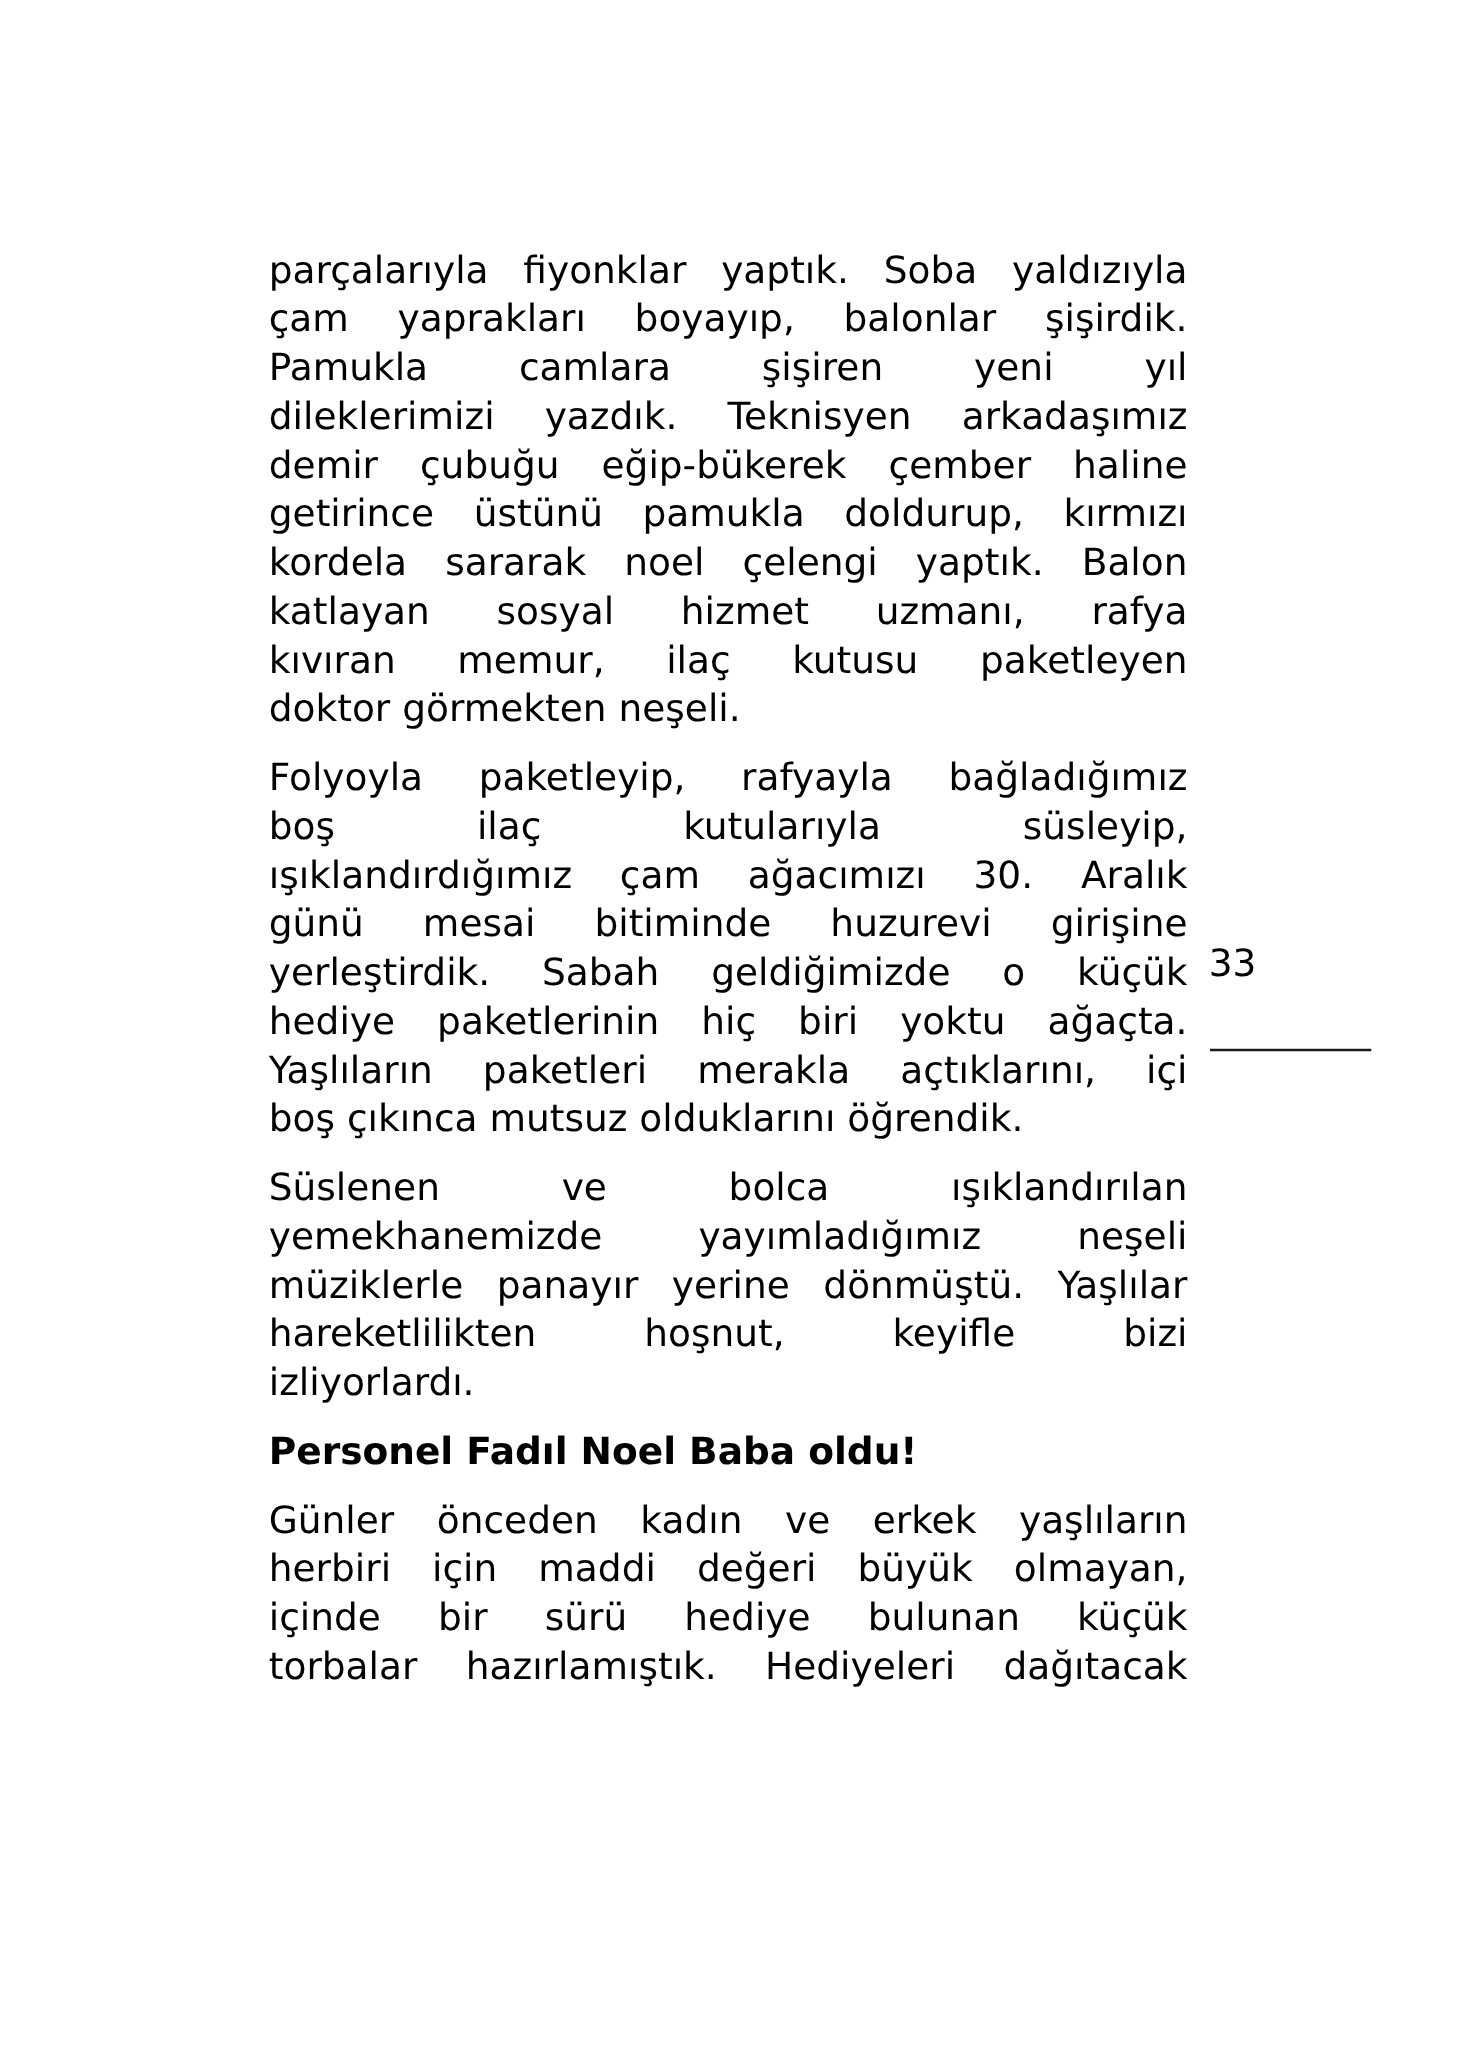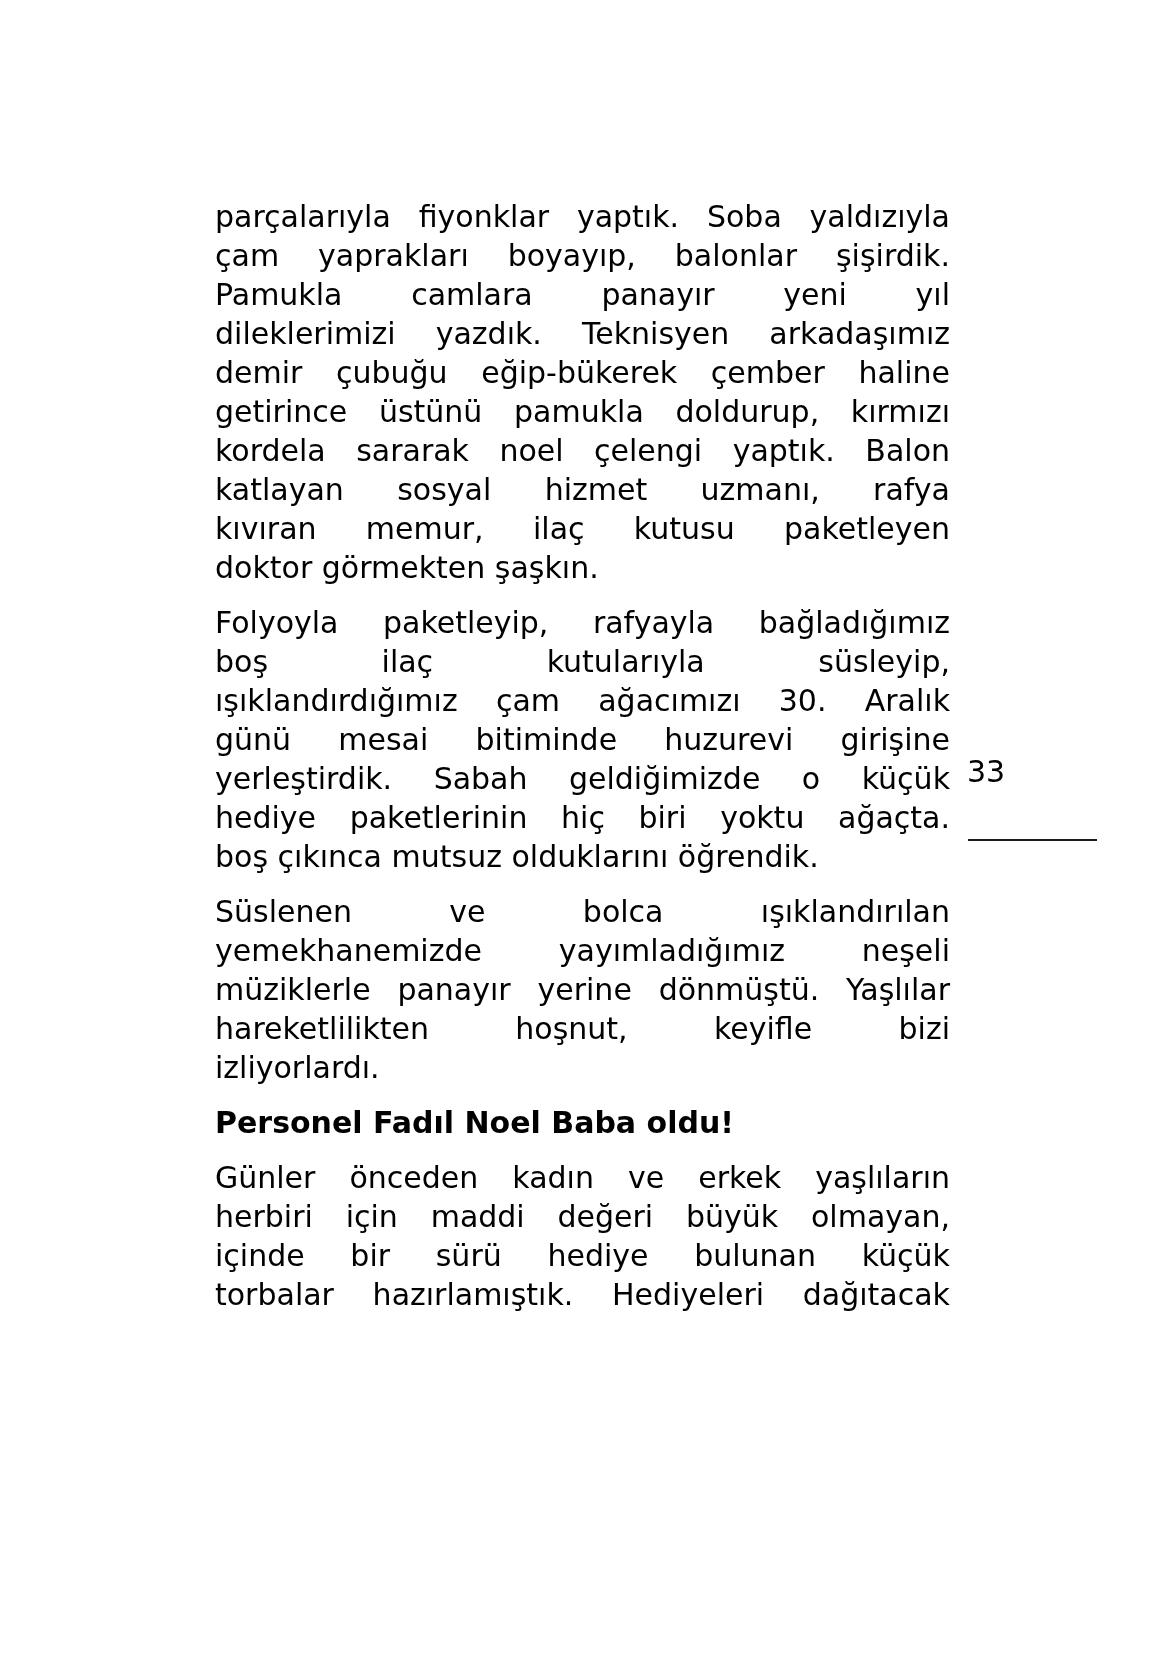--- a/index.html
+++ b/index.html
@@ -68,37 +68,38 @@
   </style>
 </head>
 <body>
 
 <div class="page">
   <div class="column">
 
     <div class="para">
       <span class="line">parçalarıyla fiyonklar yaptık. Soba yaldızıyla</span>
       <span class="line">çam yaprakları boyayıp, balonlar şişirdik.</span>
-      <span class="line">Pamukla camlara panayır yeni yıl</span>
+      <span class="line">Pamukla camlara şişiren yeni yıl</span>
       <span class="line">dileklerimizi yazdık. Teknisyen arkadaşımız</span>
       <span class="line">demir çubuğu eğip-bükerek çember haline</span>
       <span class="line">getirince üstünü pamukla doldurup, kırmızı</span>
       <span class="line">kordela sararak noel çelengi yaptık. Balon</span>
       <span class="line">katlayan sosyal hizmet uzmanı, rafya</span>
       <span class="line">kıvıran memur, ilaç kutusu paketleyen</span>
-      <span class="line last">doktor görmekten şaşkın.</span>
+      <span class="line last">doktor görmekten neşeli.</span>
     </div>
 
     <div class="para">
       <span class="line">Folyoyla paketleyip, rafyayla bağladığımız</span>
       <span class="line">boş ilaç kutularıyla süsleyip,</span>
       <span class="line">ışıklandırdığımız çam ağacımızı 30. Aralık</span>
       <span class="line">günü mesai bitiminde huzurevi girişine</span>
       <span class="line">yerleştirdik. Sabah geldiğimizde o küçük</span>
       <span class="line">hediye paketlerinin hiç biri yoktu ağaçta.</span>
+      <span class="line">Yaşlıların paketleri merakla açtıklarını, içi</span>
       <span class="line last">boş çıkınca mutsuz olduklarını öğrendik.</span>
     </div>
 
     <div class="para">
       <span class="line">Süslenen ve bolca ışıklandırılan</span>
       <span class="line">yemekhanemizde yayımladığımız neşeli</span>
       <span class="line">müziklerle panayır yerine dönmüştü. Yaşlılar</span>
       <span class="line">hareketlilikten hoşnut, keyifle bizi</span>
       <span class="line last">izliyorlardı.</span>
     </div>

